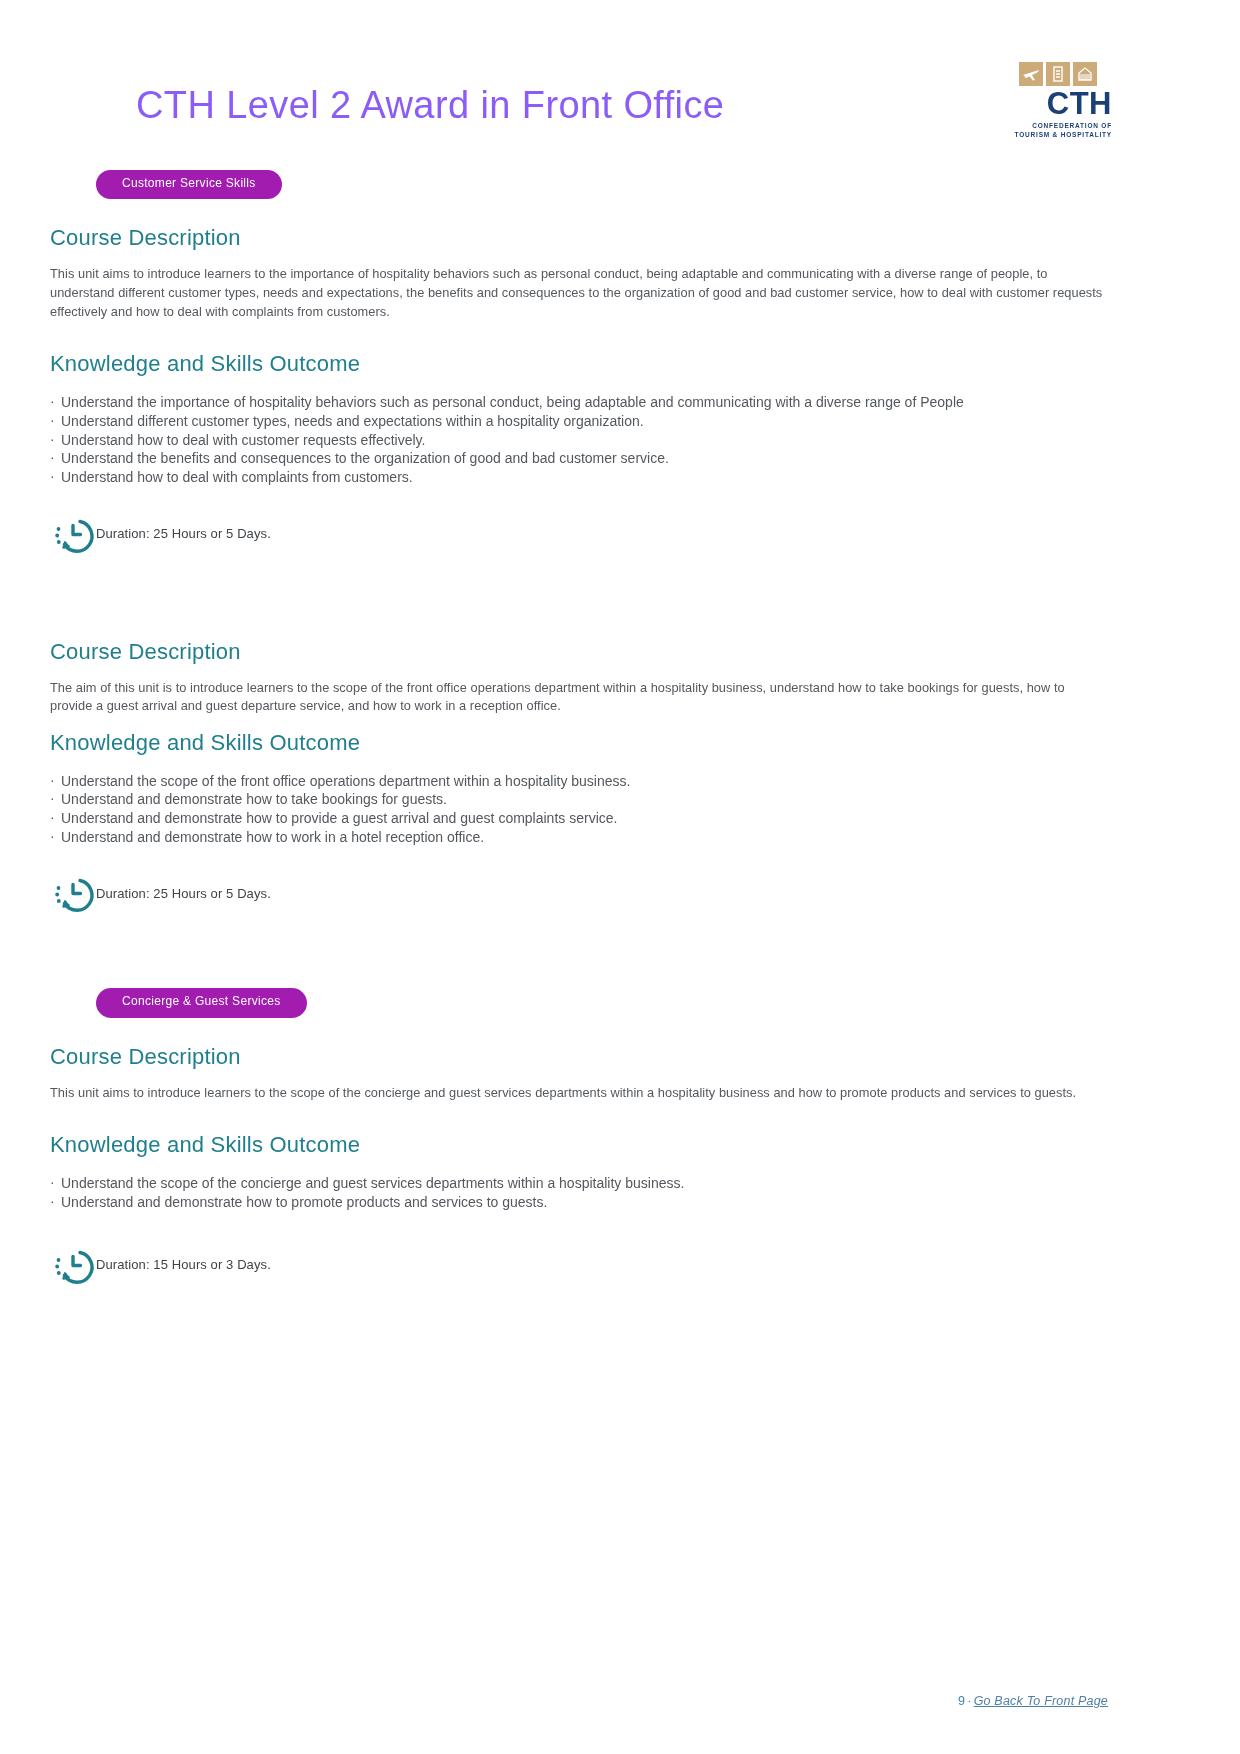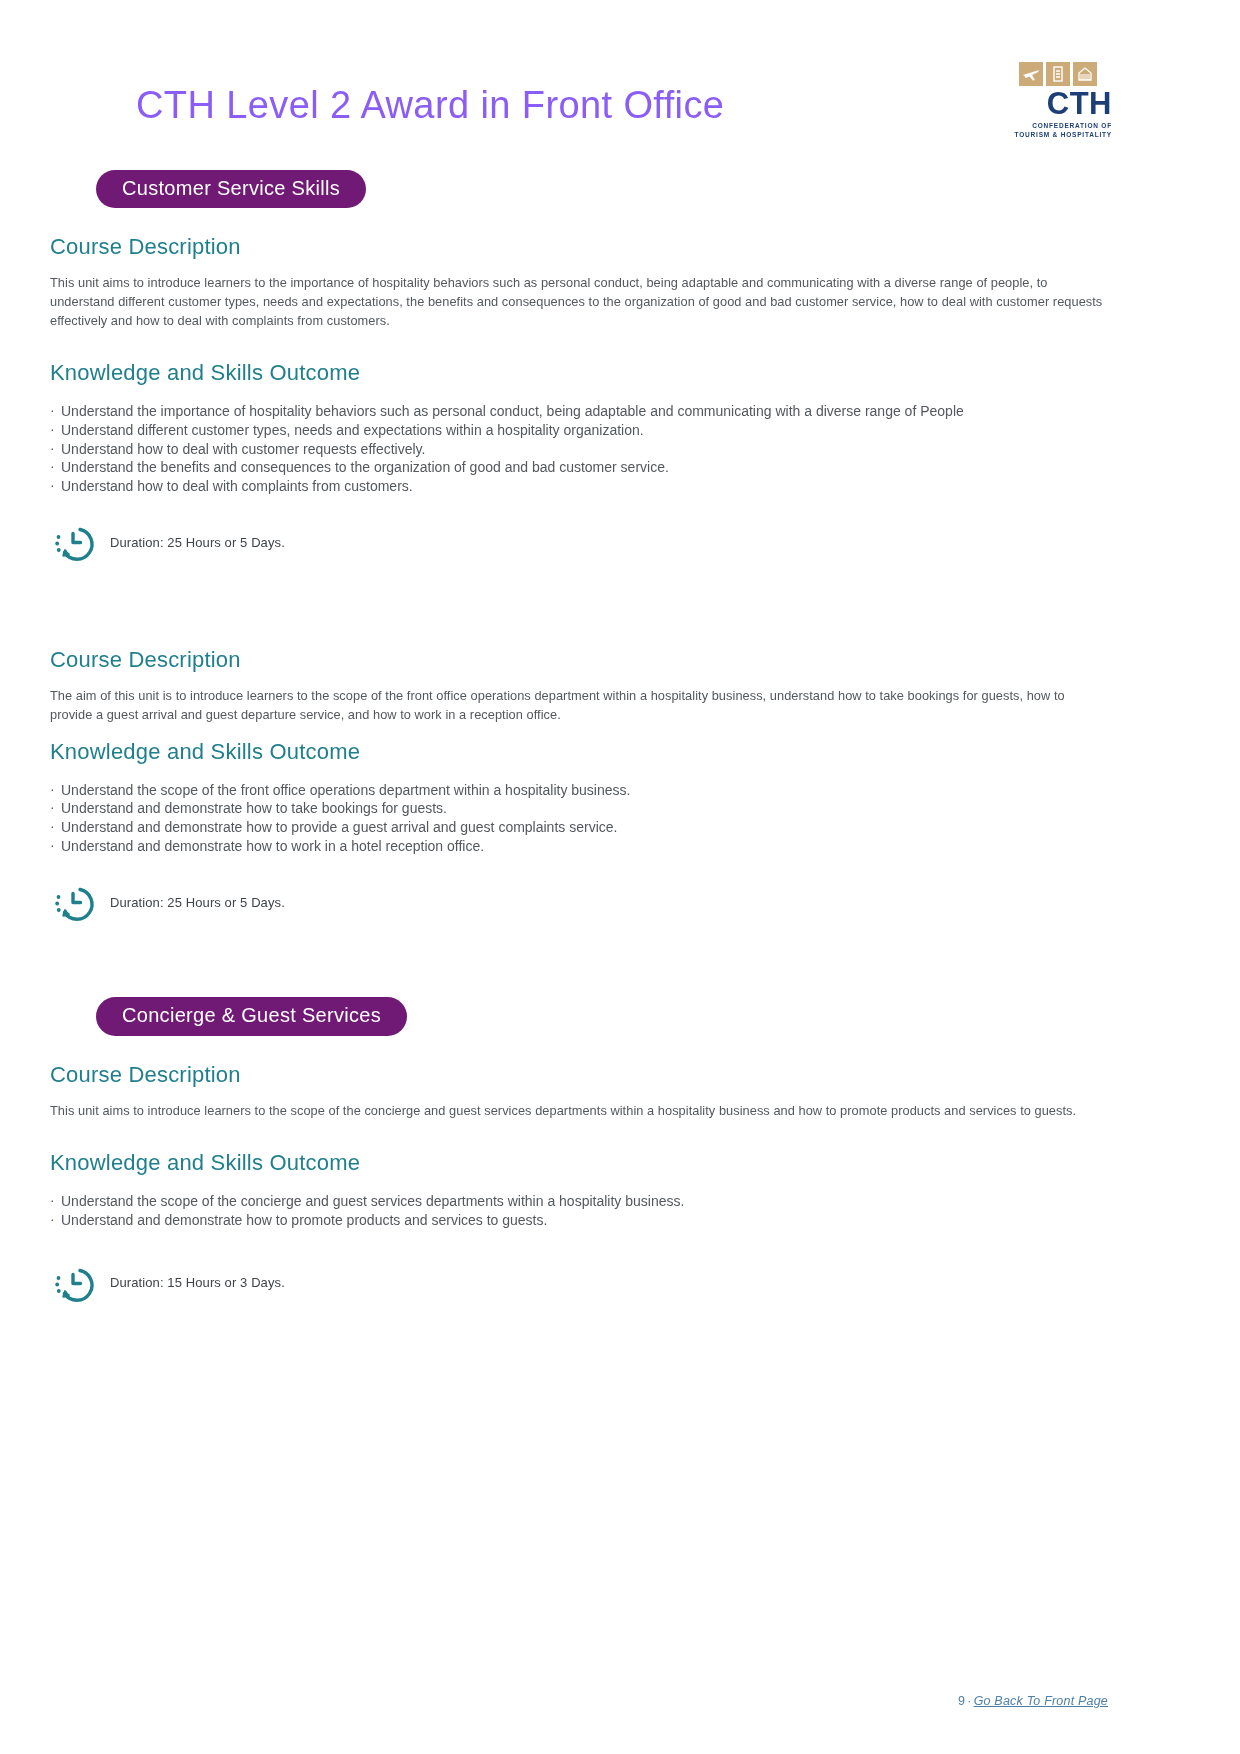--- a/index.html
+++ b/index.html
@@ -77,24 +77,24 @@
     line-height: 1.45;
   }
 
   
   .sections { position: relative; }
 
   .section { position: relative; }
 
   .badge {
     display: inline-block;
-    background: #701a75;
+    background: #a21caf;
     color: #ffffff;
     border-radius: 20px;
-    font-size: 20px;
+    font-size: 12px;
     font-weight: 400;
     letter-spacing: 0.3px;
     padding: 7px 26px 9px 26px;
     line-height: 1.12;
     margin-left: 96px;
   }
 
   .sec-body { padding-left: 50px; padding-right: 132px; }
 
   .sub-head {
@@ -129,21 +129,20 @@
     content: "·";
     position: absolute;
     left: 0;
     top: -1px;
     color: #53585e;
   }
 
   .duration-row {
     display: flex;
     align-items: center;
-    gap: 14px;
   }
   .clock-icon { flex: 0 0 auto; width: 46px; height: 46px; }
   .duration-text {
     font-size: 13px;
     color: #3f4449;
     letter-spacing: 0.1px;
   }
 
   
   .gap-head-1 { height: 26px; }

